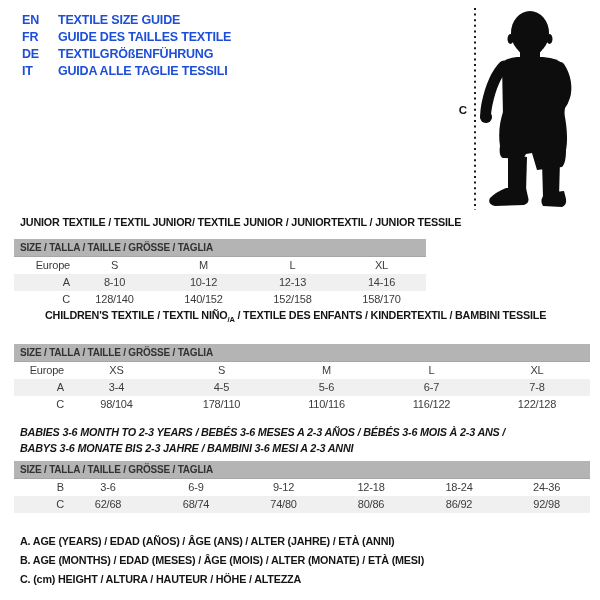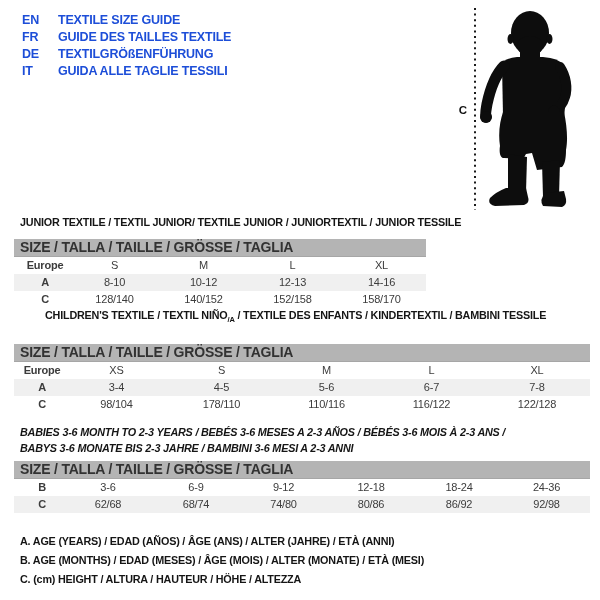--- a/index.html
+++ b/index.html
@@ -30,23 +30,23 @@
   #t3-title{top:424px;line-height:16px;font-style:italic;}
   #t2-title sub{font-size:7.5px;}
   .fnotes{position:absolute;left:20px;top:532px;font-weight:bold;font-size:10.8px;
           line-height:19px;color:#151515;letter-spacing:-0.2px;white-space:nowrap;}
 
   
   table.tbl{position:absolute;border-collapse:collapse;table-layout:fixed;}
   table.tbl td{height:17px;padding:0;font-size:11px;color:#3c3c3c;text-align:center;
                vertical-align:middle;line-height:17px;white-space:nowrap;
                letter-spacing:-0.2px;}
-  table.tbl td.lbl{text-align:center;padding-left:6px;font-weight:bold;}
+  table.tbl td.lbl{text-align:right;padding-left:6px;}
   table.tbl tr.bar td{background:#b4b4b4;text-align:left;padding-left:6px;
-                      font-weight:bold;font-size:14px;color:#323232;
+                      font-weight:bold;font-size:10px;color:#323232;
                       border-bottom:1px solid #a6a6a6;}
   table.tbl tr.shade td{background:#f0f0f0;}
   #t1{left:14px;top:239px;width:412px;}
   #t2{left:14px;top:344px;width:576px;}
   #t3{left:14px;top:461px;width:576px;}
 </style>
 </head>
 <body>
 
 <div class="page">

